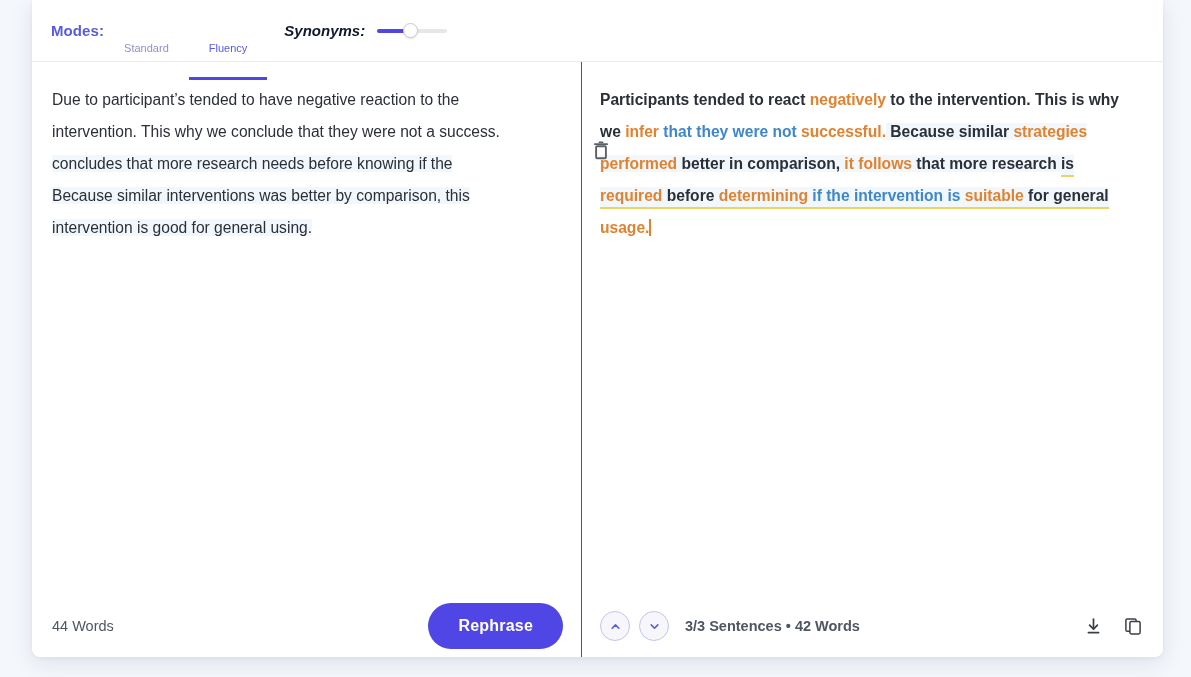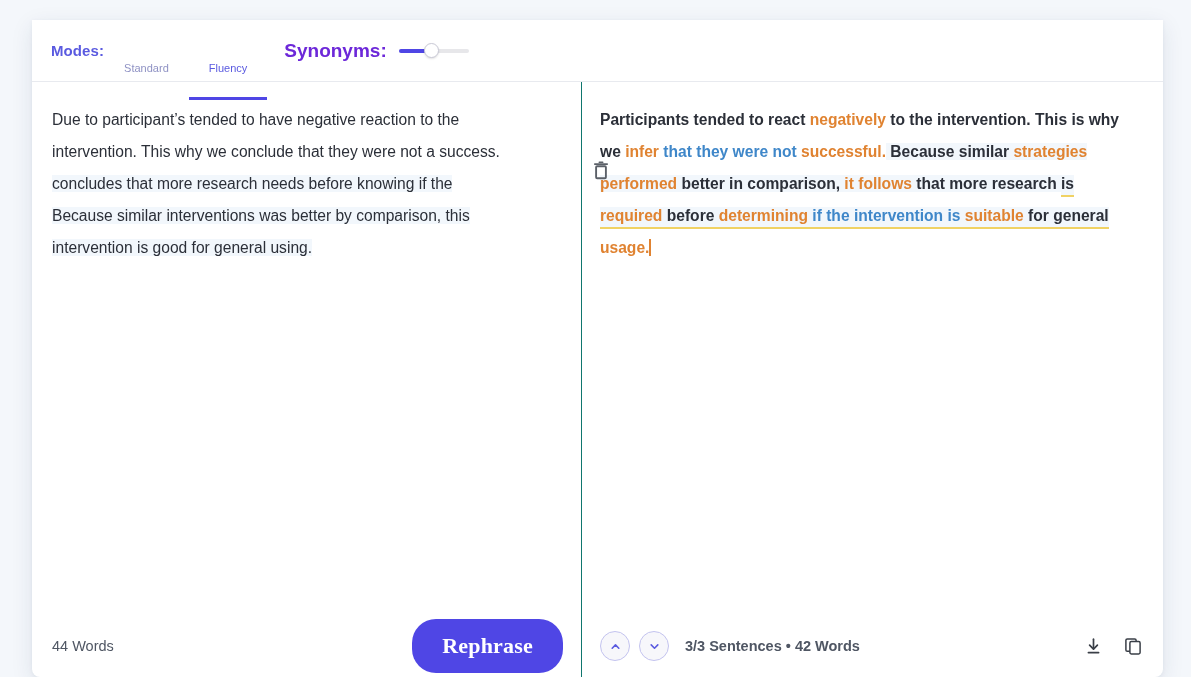--- a/index.html
+++ b/index.html
@@ -22,21 +22,20 @@
     left: 32px;
     top: 0;
     width: 1131px;
     height: 657px;
     background: #ffffff;
     border-radius: 0 0 8px 8px;
     box-shadow: 0 6px 22px rgba(32,48,90,0.10), 0 1px 4px rgba(32,48,90,0.06);
     display: flex;
     flex-direction: column;
     overflow: hidden;
-    margin-top: 20px;
   }
 
   
   #toolbar {
     height: 62px;
     min-height: 62px;
     border-bottom: 1px solid #e8eaef;
     display: flex;
     align-items: stretch;
     padding-left: 19px;
@@ -70,23 +69,24 @@
     color: #5a5ae0;
     border-bottom-color: #4f46e5;
   }
   #synonyms-group {
     display: flex;
     align-items: center;
     margin-left: 17px;
     gap: 12px;
   }
   #synonyms-label {
-    font-size: 19px;
+    font-size: 15px;
     font-weight: bold;
-    color: #6d28d9;
+    color: #0f172a;
+    font-style: italic;
   }
   
   #synonyms-slider {
     position: relative;
     width: 70px;
     height: 18px;
     display: flex;
     align-items: center;
     cursor: pointer;
   }
@@ -186,27 +186,27 @@
   #output-footer { padding: 0 20px 0 18px; justify-content: flex-end; }
 
   #word-count-left {
     font-size: 14.5px;
     color: #4f5663;
   }
   #rephrase-button {
     margin-left: auto;
     background: #4f46e5;
     color: #ffffff;
-    font-size: 22px;
+    font-size: 16px;
     font-weight: bold;
     border: none;
     border-radius: 24px;
     padding: 14px 30px;
     cursor: pointer;
-    font-family: Liberation Serif, serif;
+    font-family: Liberation Sans, sans-serif;
     letter-spacing: 0.2px;
   }
 
   .nav-circle {
     width: 30px;
     height: 30px;
     border-radius: 50%;
     border: 1.3px solid #c3c3ef;
     background: #f7f7fb;
     display: flex;

